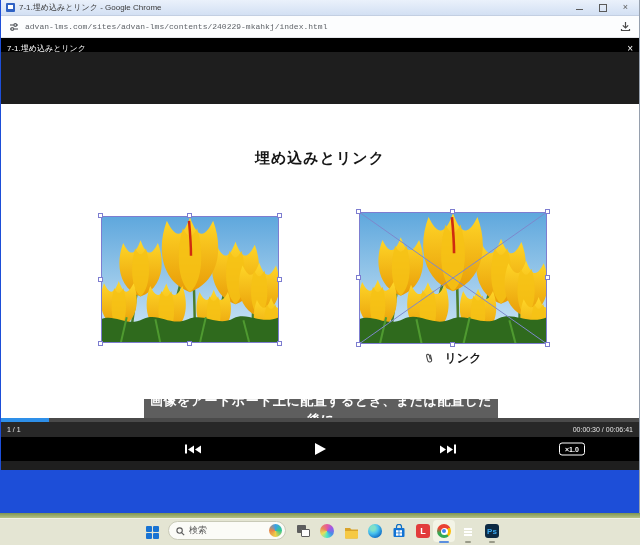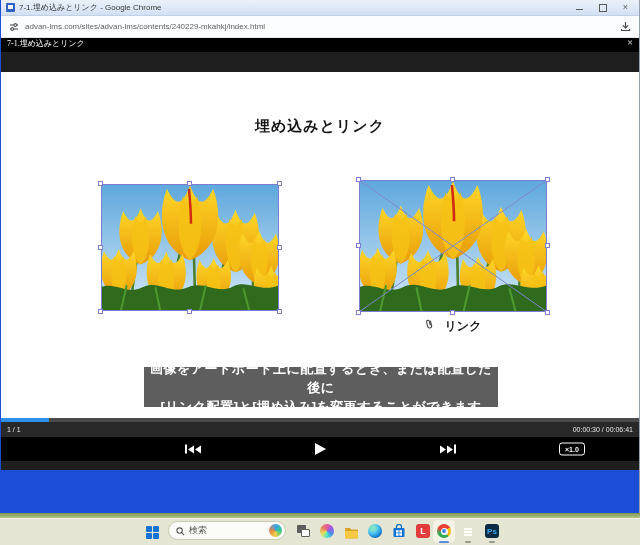--- a/index.html
+++ b/index.html
@@ -13,44 +13,44 @@
     border-left:1px solid #1d4ed8;border-right:1px solid #96a0ae;background:#1d4ed8;}
   .titlebar{height:15px;background:linear-gradient(#eaf1fb,#d3e0f3);display:flex;align-items:center;padding:0 5px;border-bottom:1px solid #c3cfe2;}
   .favicon{width:9px;height:9px;background:#2f62c4;border-radius:1px;margin-right:4px;position:relative;flex:none;}
   .favicon::after{content:"";position:absolute;left:2px;top:2px;right:2px;bottom:3px;background:#fff;}
   .title-text{font-size:8px;color:#3a3a3a;white-space:nowrap;}
   .win-btns{margin-left:auto;display:flex;align-items:center;gap:16px;padding-right:6px;}
   .btn-min{width:7px;height:1px;background:#5a5a5a;margin-top:4px;cursor:pointer;}
   .btn-max{width:6px;height:6px;border:1px solid #5a5a5a;cursor:pointer;}
   .btn-close-w{font-size:9px;color:#5a5a5a;line-height:1;cursor:pointer;}
   .addressbar{height:21px;background:#fcfdfe;display:flex;align-items:center;padding:0 8px;border-bottom:1px solid #e4e6ea;}
-  .url-text{font-size:8px;color:#5f6368;margin-left:6px;white-space:nowrap;}
+  .url-text{font-size:8px;color:#5f6368;margin-left:6px;white-space:nowrap;font-family:Liberation Mono, monospace;}
   .dl-icon{margin-left:auto;}
-  .viewer-header{height:16px;background:#000;display:flex;align-items:flex-start;padding:0 6px;font-family:Liberation Serif, serif;}
+  .viewer-header{height:16px;background:#000;display:flex;align-items:flex-end;padding:0 6px;}
   .viewer-title{font-size:8px;color:#fff;}
   .viewer-close{margin-left:auto;color:#fff;font-size:10px;line-height:1;cursor:pointer;}
 
   
   .video-area{position:absolute;left:0;top:52px;width:100%;height:418px;background:#1e1e1e;}
-  .slide{position:absolute;left:0;top:20px;width:100%;height:349px;background:#fff;}
+  .slide{position:absolute;left:0;top:52px;width:100%;height:349px;background:#fff;}
   .slide-title{position:absolute;top:45px;left:0;width:100%;text-align:center;
     font-size:15px;font-weight:bold;color:#161616;letter-spacing:1px;}
   .img-wrap{position:absolute;}
   .img-embedded{left:100px;top:112px;width:178px;height:127px;}
   .img-linked{left:358px;top:108px;width:188px;height:132px;}
   .tulips-svg{position:absolute;inset:0;width:100%;height:100%;display:block;}
   .sel-frame{position:absolute;inset:0;border:1px solid #7d7dd0;}
   .cross-svg{position:absolute;inset:0;width:100%;height:100%;}
   .handle{position:absolute;width:5px;height:5px;background:#fff;border:1px solid #7d7dd0;box-sizing:border-box;}
   .h-tl{left:-3px;top:-3px}.h-tm{left:calc(50% - 3px);top:-3px}.h-tr{right:-3px;top:-3px}
   .h-ml{left:-3px;top:calc(50% - 3px)}.h-mr{right:-3px;top:calc(50% - 3px)}
   .h-bl{left:-3px;bottom:-3px}.h-bm{left:calc(50% - 3px);bottom:-3px}.h-br{right:-3px;bottom:-3px}
   .img-label{position:absolute;text-align:center;font-size:12px;font-weight:bold;color:#1a1a1a;}
   .label-embedded{left:100px;top:244px;width:178px;}
-  .label-linked{left:358px;top:246px;width:188px;display:flex;align-items:flex-start;justify-content:center;gap:11px;}
+  .label-linked{left:358px;top:246px;width:188px;display:flex;align-items:flex-end;justify-content:center;gap:11px;}
   .caption-box{position:absolute;left:143px;top:295px;width:354px;height:40px;
     display:flex;flex-direction:column;justify-content:center;text-align:center;
     color:#fff;font-weight:bold;font-size:13px;line-height:19px;letter-spacing:0.5px;}
   .advan-logo{position:absolute;left:575px;top:285px;width:50px;height:53px;background:#a3a3a3;
     display:flex;flex-direction:column;align-items:center;box-shadow:0 0 0 1px #b8b8b8 inset;}
   .logo-mark{flex:1;display:flex;align-items:center;justify-content:center;}
   .logo-band{width:44px;height:12px;margin-bottom:3px;background:#efefef;display:flex;align-items:center;justify-content:center;gap:2px;}
   .logo-dots{font-size:6px;color:#9a9a9a;}
   .logo-text{font-size:8px;font-weight:bold;color:#8e8e8e;}
 

